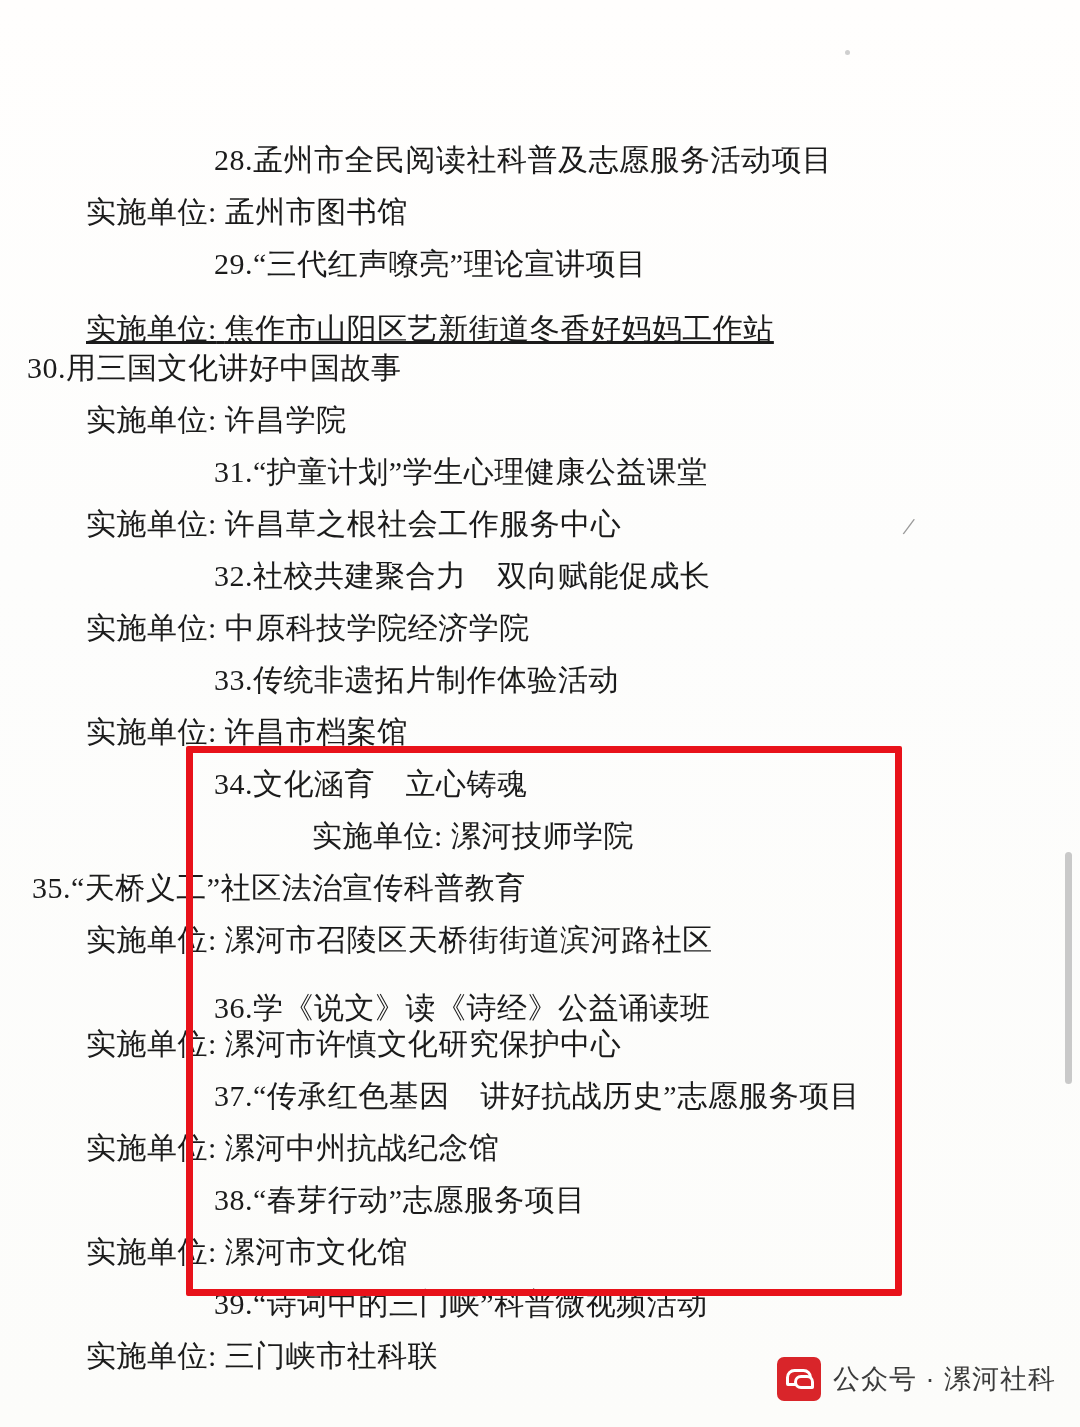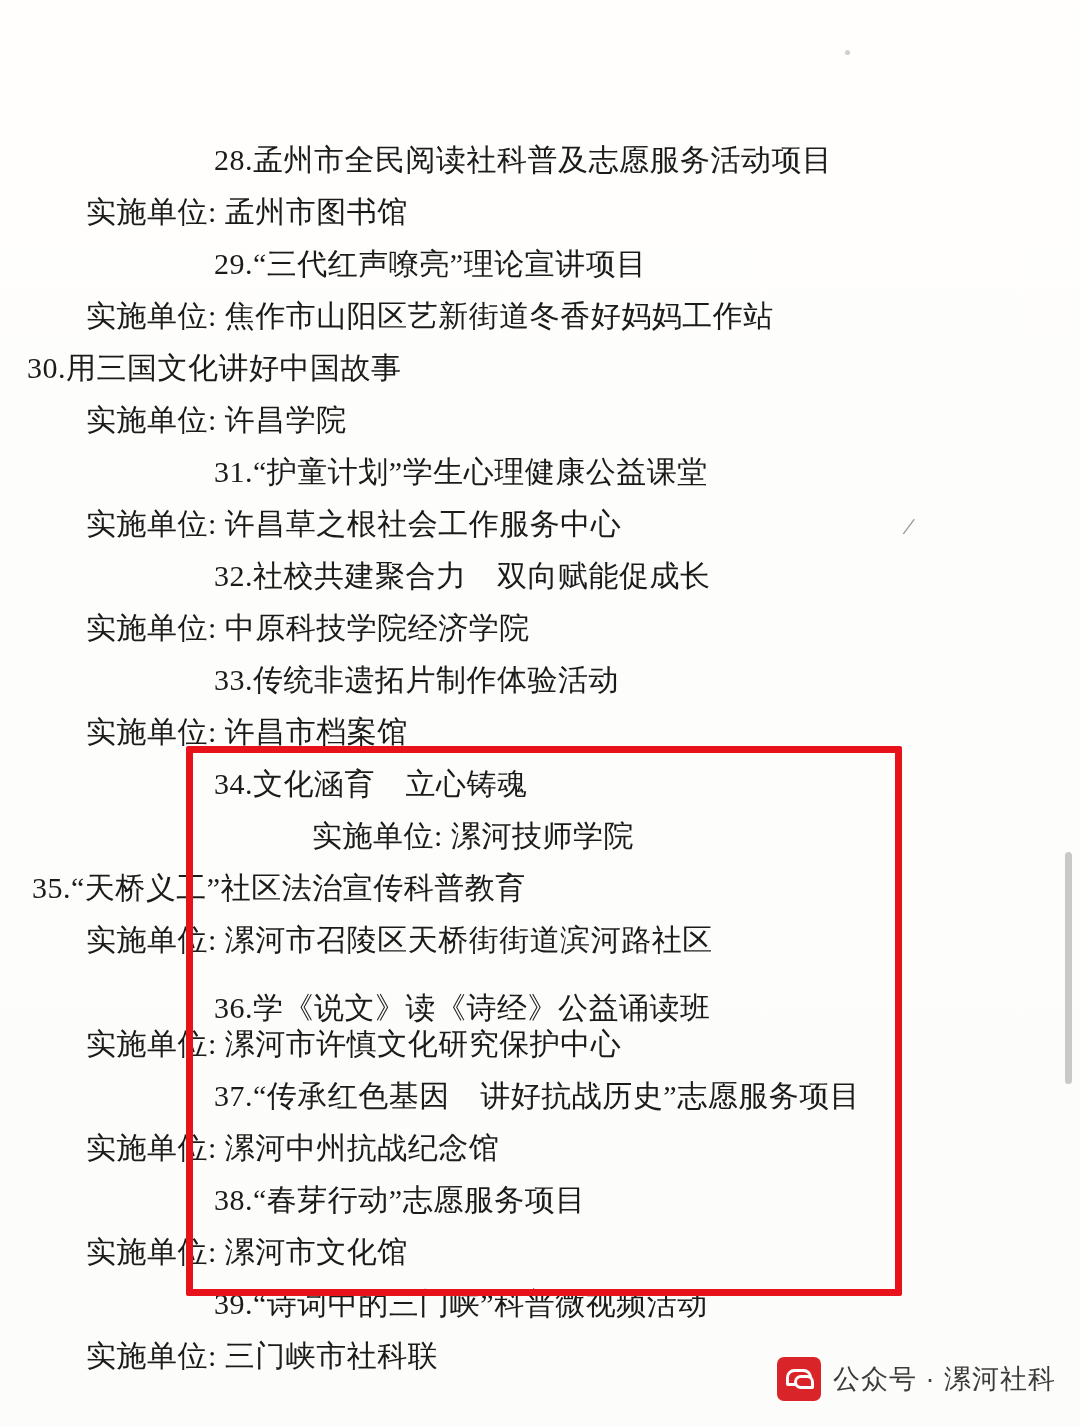--- a/index.html
+++ b/index.html
@@ -121,21 +121,21 @@
 </head>
 <body>
 
 <div class="page">
   <div class="paper-tint"></div>
 
   <div class="doc-body" id="doc-body" style="padding-top: 134px;">
       <div class="line item" style="top: 0px;"><span>28.</span><span>孟州市全民阅读社科普及志愿服务活动项目</span></div>
       <div class="line unit" style="top: 0px;"><span>实施单位:</span><span> </span><span>孟州市图书馆</span></div>
       <div class="line item" style="top: 0px;"><span>29.</span><span>“三代红声嘹亮”理论宣讲项目</span></div>
-      <div class="line unit" style="top: 0px;"><span>实施单位:</span><span> </span><span>焦作市山阳区艺新街道冬香好妈妈工作站</span></div>
+      <div class="line unit" style="top: 13px; text-decoration: underline;"><span>实施单位:</span><span> </span><span>焦作市山阳区艺新街道冬香好妈妈工作站</span></div>
       <div class="line item" style="top: 0px; padding-left: 27px;"><span>30.</span><span>用三国文化讲好中国故事</span></div>
       <div class="line unit" style="top: 0px;"><span>实施单位:</span><span> </span><span>许昌学院</span></div>
       <div class="line item" style="top: 0px;"><span>31.</span><span>“护童计划”学生心理健康公益课堂</span></div>
       <div class="line unit" style="top: 0px;"><span>实施单位:</span><span> </span><span>许昌草之根社会工作服务中心</span></div>
       <div class="line item" style="top: 0px;"><span>32.</span><span>社校共建聚合力　双向赋能促成长</span></div>
       <div class="line unit" style="top: 0px;"><span>实施单位:</span><span> </span><span>中原科技学院经济学院</span></div>
       <div class="line item" style="top: 0px;"><span>33.</span><span>传统非遗拓片制作体验活动</span></div>
       <div class="line unit" style="top: 0px;"><span>实施单位:</span><span> </span><span>许昌市档案馆</span></div>
       <div class="line item" style="top: 0px;"><span>34.</span><span>文化涵育　立心铸魂</span></div>
       <div class="line unit" style="top: 0px; text-align: center;"><span>实施单位:</span><span> </span><span>漯河技师学院</span></div>

